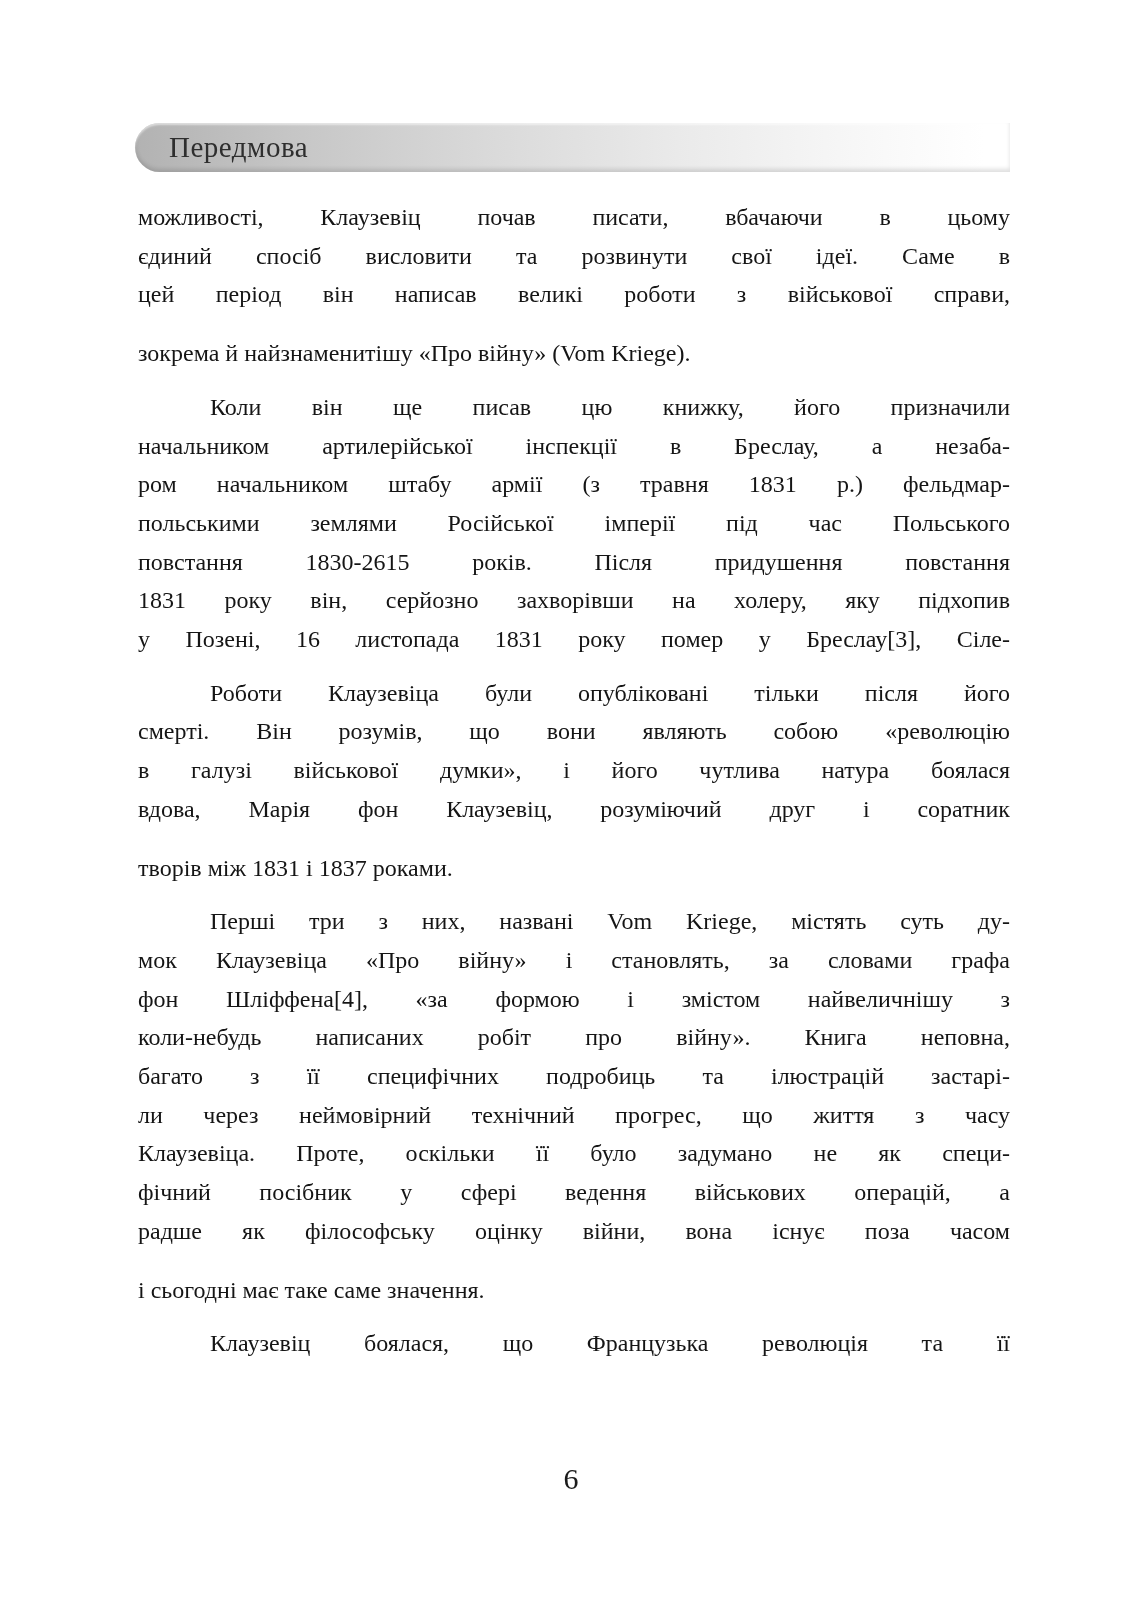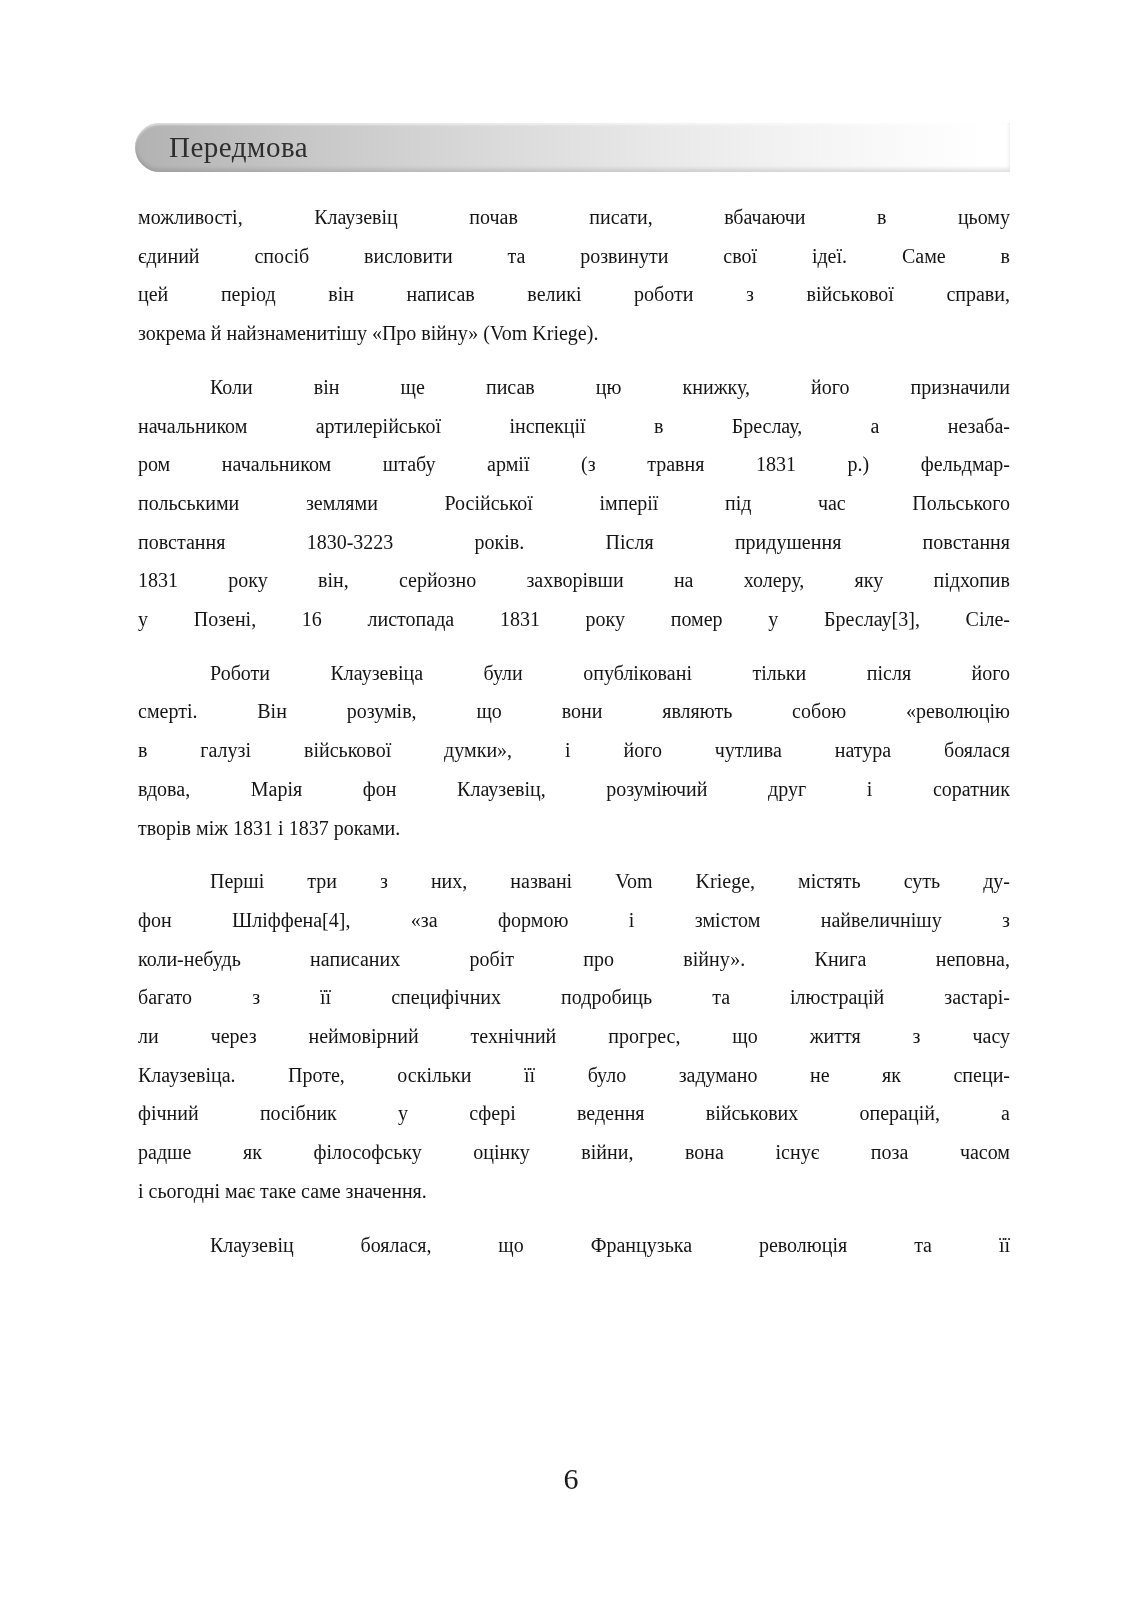--- a/index.html
+++ b/index.html
@@ -36,34 +36,35 @@
     font-size: 29px;
     color: #2e2e2e;
     letter-spacing: 0.5px;
     white-space: nowrap;
   }
   .content {
     position: absolute;
     left: 138px;
     top: 198px;
     width: 872px;
-    font-size: 20px;
+    font-size: 24px;
     line-height: 38.7px;
   }
   .paragraph { margin: 0 0 15px 0; }
   .paragraph:last-child { margin-bottom: 0; }
   .line {
     width: 100%;
     text-align: justify;
     text-align-last: justify;
     white-space: normal;
   }
   .line.last {
     text-align: left;
     text-align-last: left;
+    margin-top: 20px;
   }
   .line.indent {
     text-indent: 72px;
   }
   .footer-pagenum {
     position: absolute;
     left: 0;
     top: 1462px;
     width: 1142px;
     text-align: center;
@@ -87,35 +88,36 @@
       <div class="line">єдиний спосіб висловити та розвинути свої ідеї. Саме в</div>
       <div class="line">цей період він написав великі роботи з військової справи,</div>
       <div class="line last">зокрема й найзнаменитішу «Про війну» (Vom Kriege).</div>
     </div>
 
     <div class="paragraph">
       <div class="line indent">Коли він ще писав цю книжку, його призначили</div>
       <div class="line">начальником артилерійської інспекції в Бреслау, а незаба-</div>
       <div class="line">ром начальником штабу армії (з травня 1831 р.) фельдмар-</div>
       <div class="line">польськими землями Російської імперії під час Польського</div>
-      <div class="line">повстання 1830-3223 років. Після придушення повстання</div>
+      <div class="line">повстання 1830-2615 років. Після придушення повстання</div>
       <div class="line">1831 року він, серйозно захворівши на холеру, яку підхопив</div>
       <div class="line">у Позені, 16 листопада 1831 року помер у Бреслау[3], Сіле-</div>
     </div>
 
     <div class="paragraph">
       <div class="line indent">Роботи Клаузевіца були опубліковані тільки після його</div>
       <div class="line">смерті. Він розумів, що вони являють собою «революцію</div>
       <div class="line">в галузі військової думки», і його чутлива натура боялася</div>
       <div class="line">вдова, Марія фон Клаузевіц, розуміючий друг і соратник</div>
       <div class="line last">творів між 1831 і 1837 роками.</div>
     </div>
 
     <div class="paragraph">
       <div class="line indent">Перші три з них, названі Vom Kriege, містять суть ду-</div>
+      <div class="line">мок Клаузевіца «Про війну» і становлять, за словами графа</div>
       <div class="line">фон Шліффена[4], «за формою і змістом найвеличнішу з</div>
       <div class="line">коли-небудь написаних робіт про війну». Книга неповна,</div>
       <div class="line">багато з її специфічних подробиць та ілюстрацій застарі-</div>
       <div class="line">ли через неймовірний технічний прогрес, що життя з часу</div>
       <div class="line">Клаузевіца. Проте, оскільки її було задумано не як специ-</div>
       <div class="line">фічний посібник у сфері ведення військових операцій, а</div>
       <div class="line">радше як філософську оцінку війни, вона існує поза часом</div>
       <div class="line last">і сьогодні має таке саме значення.</div>
     </div>
 

